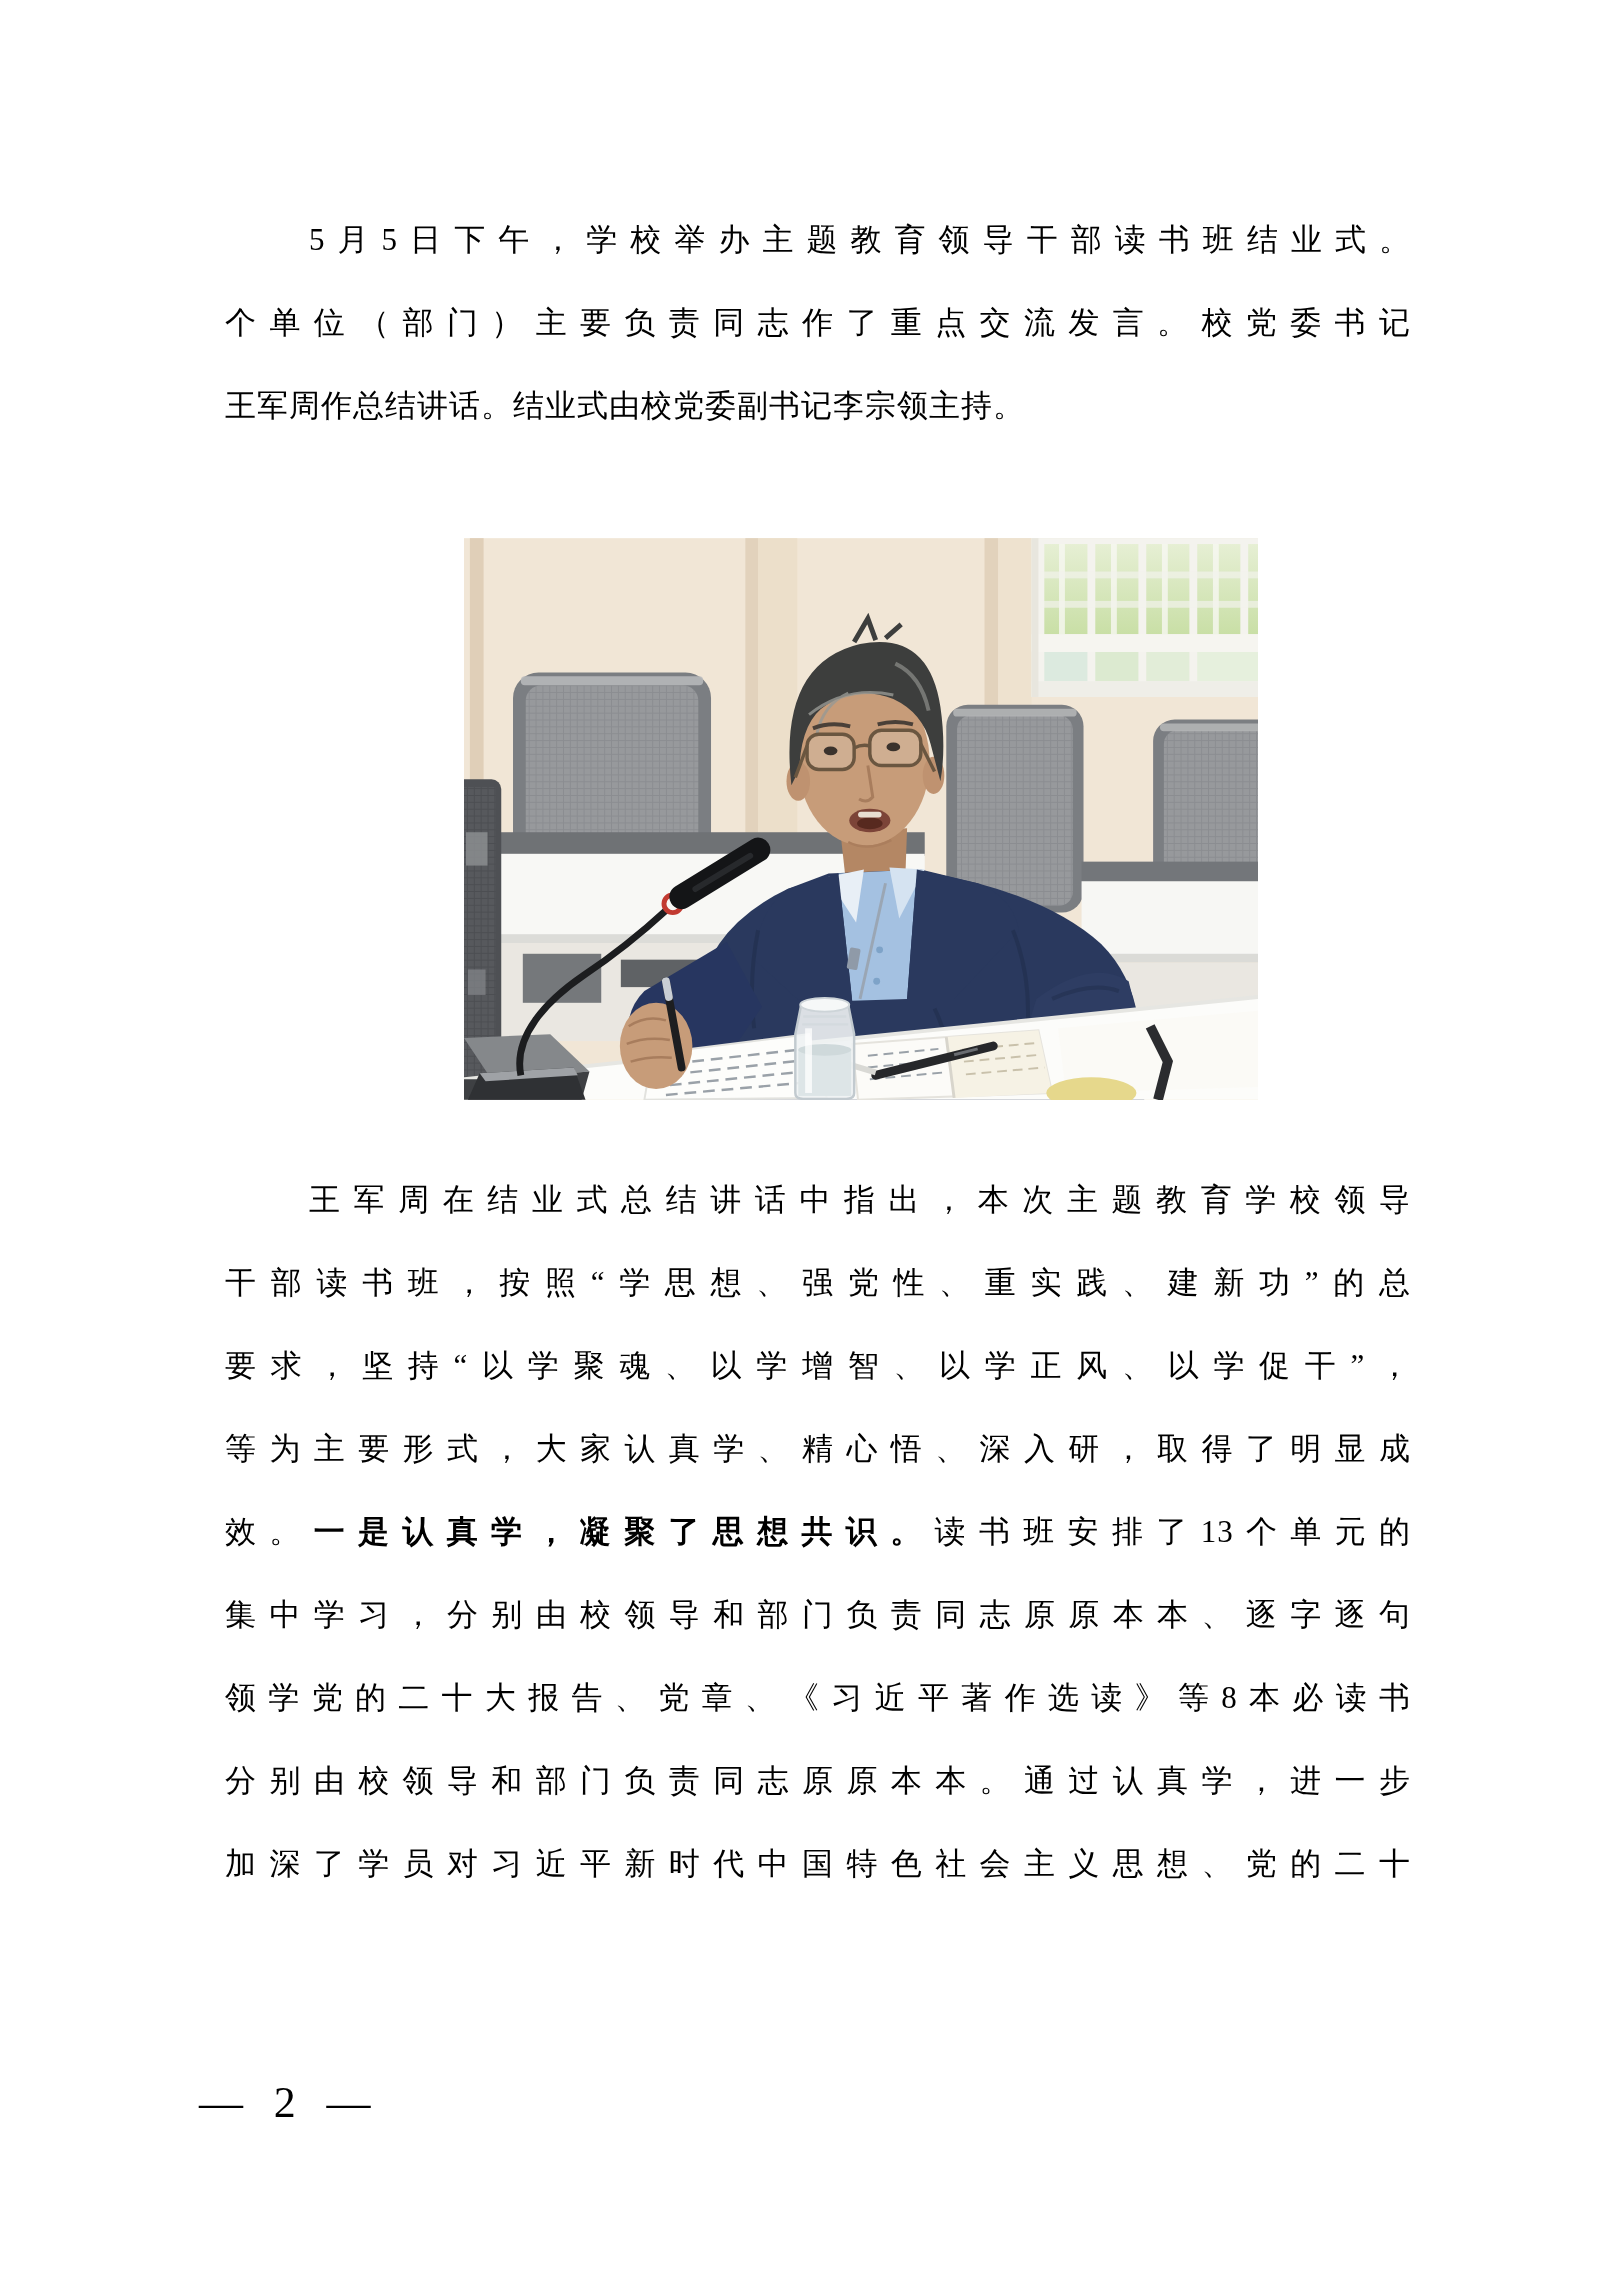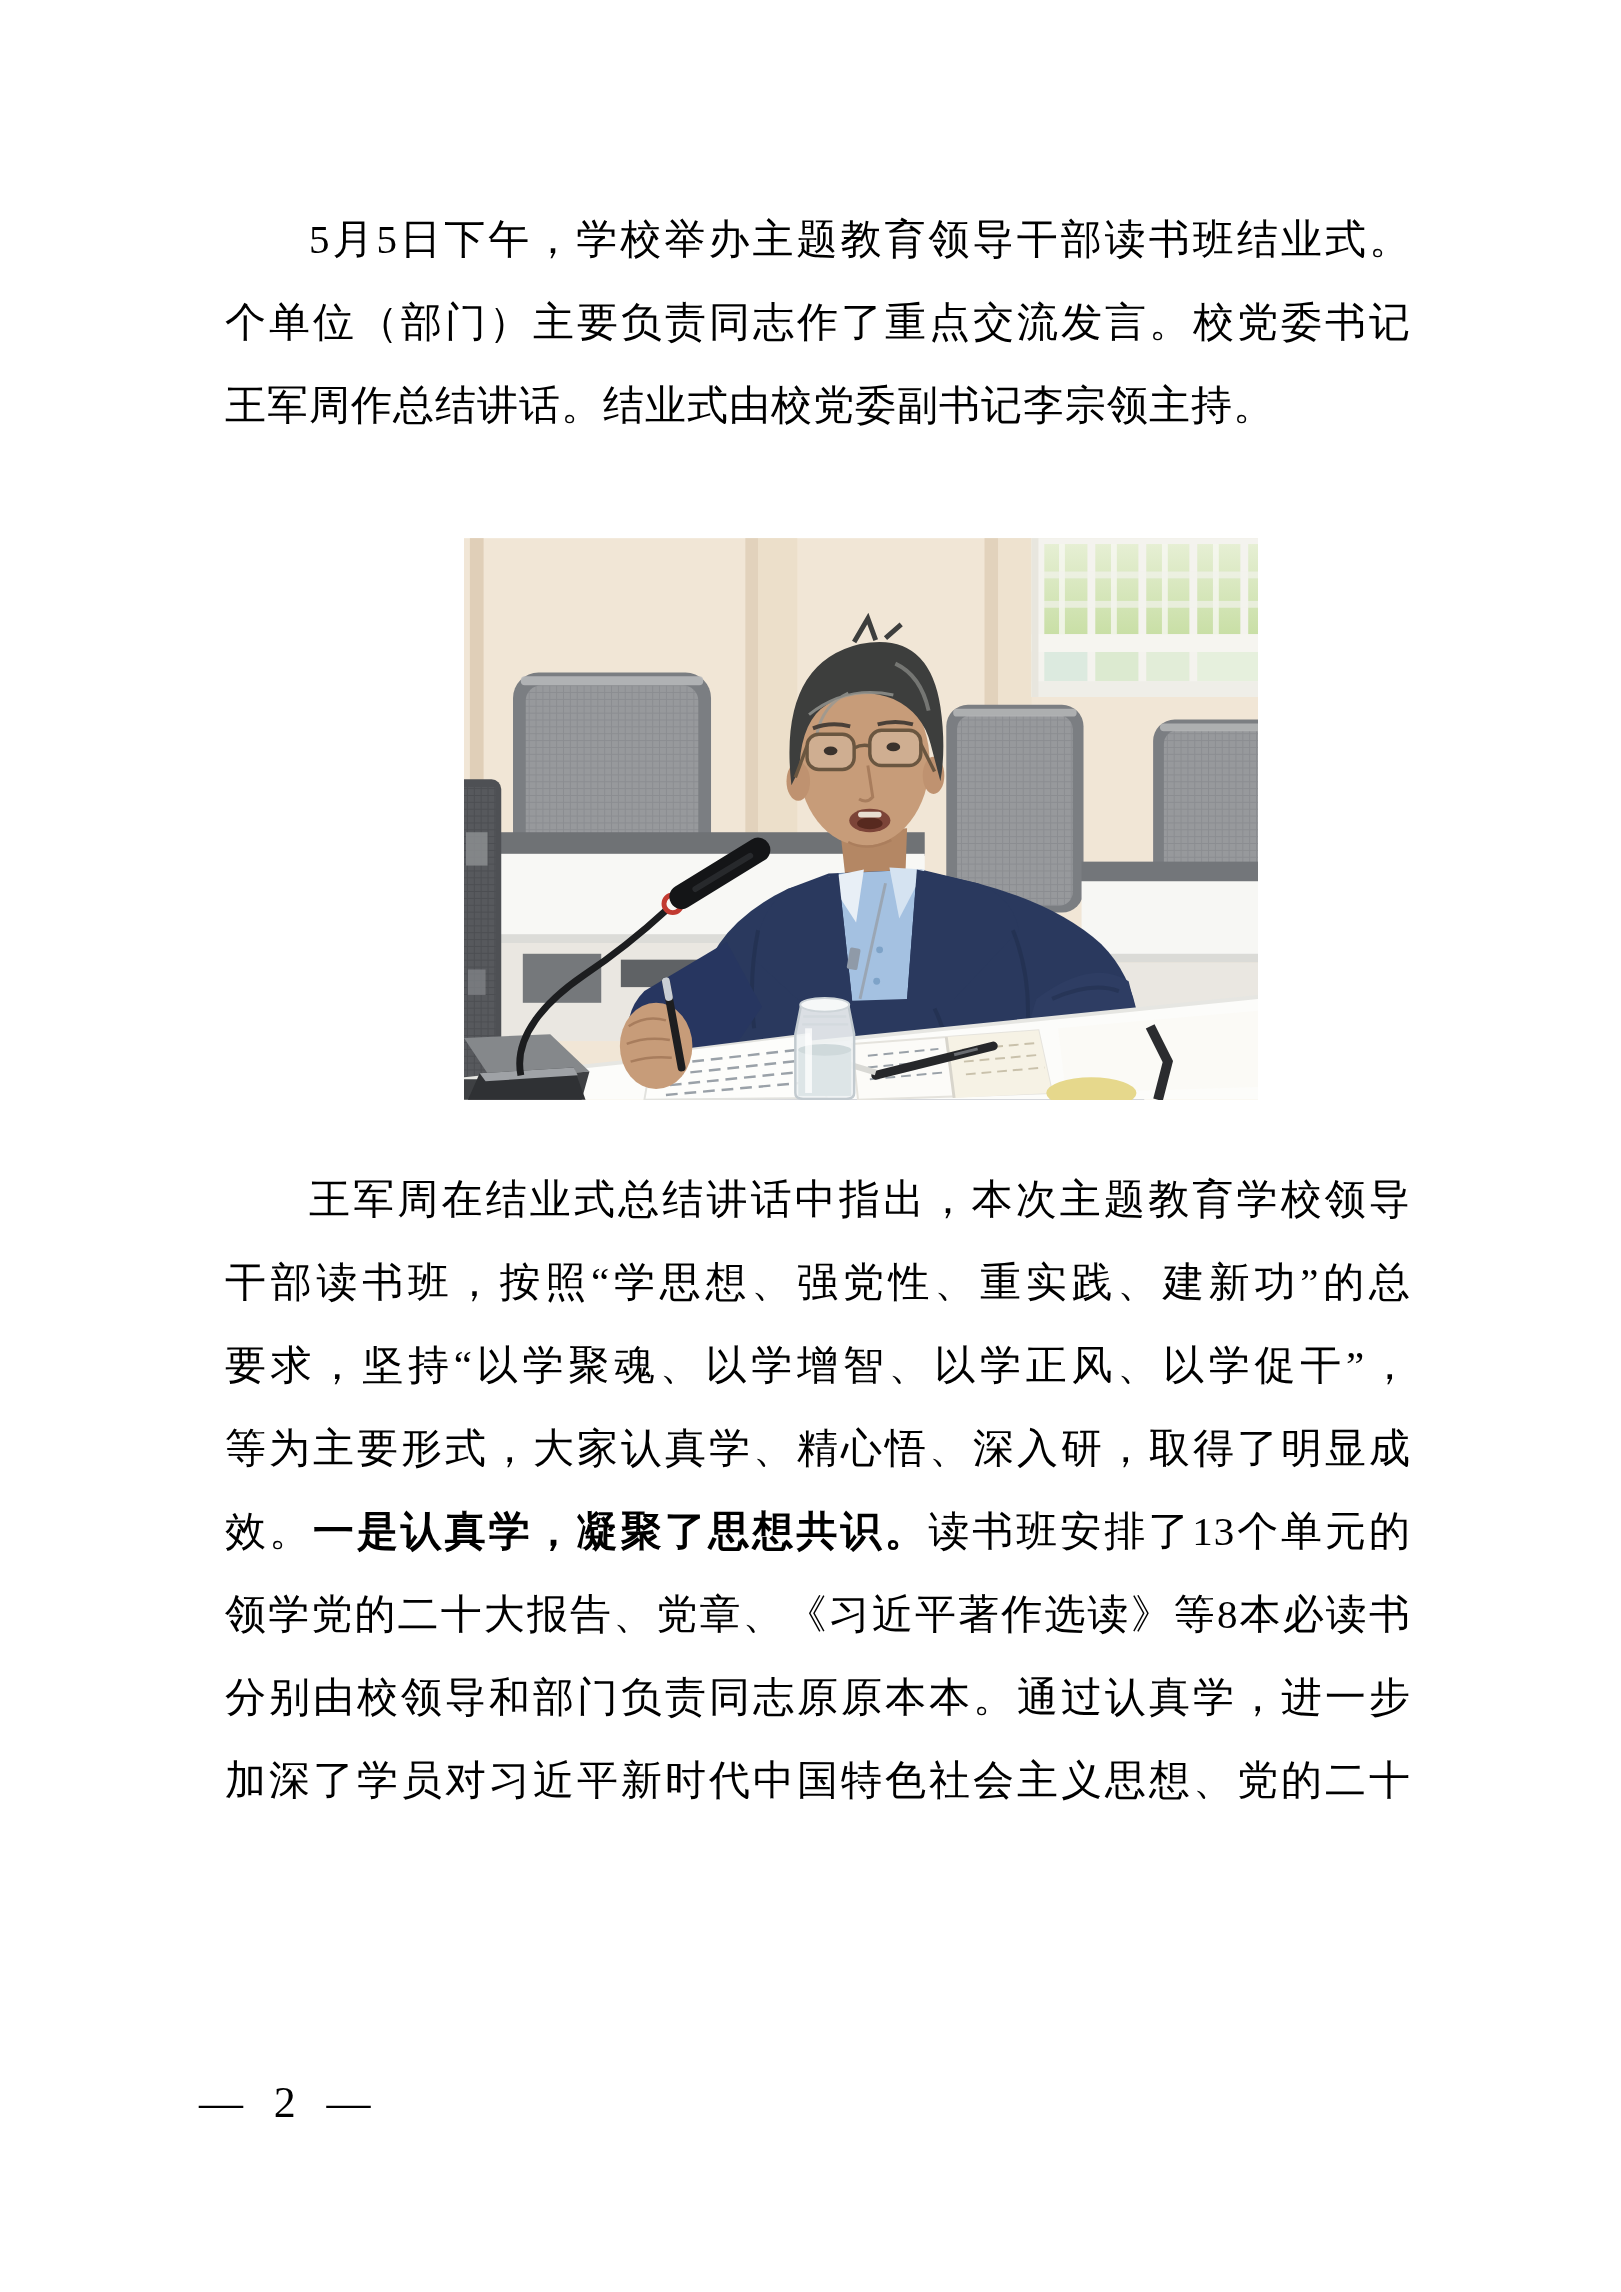--- a/index.html
+++ b/index.html
@@ -14,21 +14,21 @@
   .textblock{
     position:absolute;
     left:225px;
     width:1186px;
   }
   .para1{top:198px;}
   .para2{top:1158px;}
   .line{
     height:83px;
     line-height:83px;
-    font-size:41px;
+    font-size:31px;
     letter-spacing:1px;
     white-space:nowrap;
     text-align:justify;
     text-align-last:justify;
     overflow:visible;
   }
   .line.lastline{
     text-align:left;
     text-align-last:left;
   }
@@ -276,20 +276,21 @@
   </figure>
 
   <div class="textblock para2">
     <div class="line indent">王军周在结业式总结讲话中指出，本次主题教育学校领导</div>
     <div class="line">干部读书班，按照“学思想、强党性、重实践、建新功”的总</div>
     <div class="line">要求，坚持“以学聚魂、以学增智、以学正风、以学促干”，</div>
     <div class="line">等为主要形式，大家认真学、精心悟、深入研，取得了明显成</div>
     <div class="line">
       <span>效。</span><span class="bold">一是认真学，凝聚了思想共识。</span><span>读书班安排了13个单元的</span>
     </div>
+    <div class="line">集中学习，分别由校领导和部门负责同志原原本本、逐字逐句</div>
     <div class="line">领学党的二十大报告、党章、《习近平著作选读》等8本必读书</div>
     <div class="line">分别由校领导和部门负责同志原原本本。通过认真学，进一步</div>
     <div class="line">加深了学员对习近平新时代中国特色社会主义思想、党的二十</div>
   </div>
 
   <div class="footer">— 2 —</div>
 
 </div>
 
 

